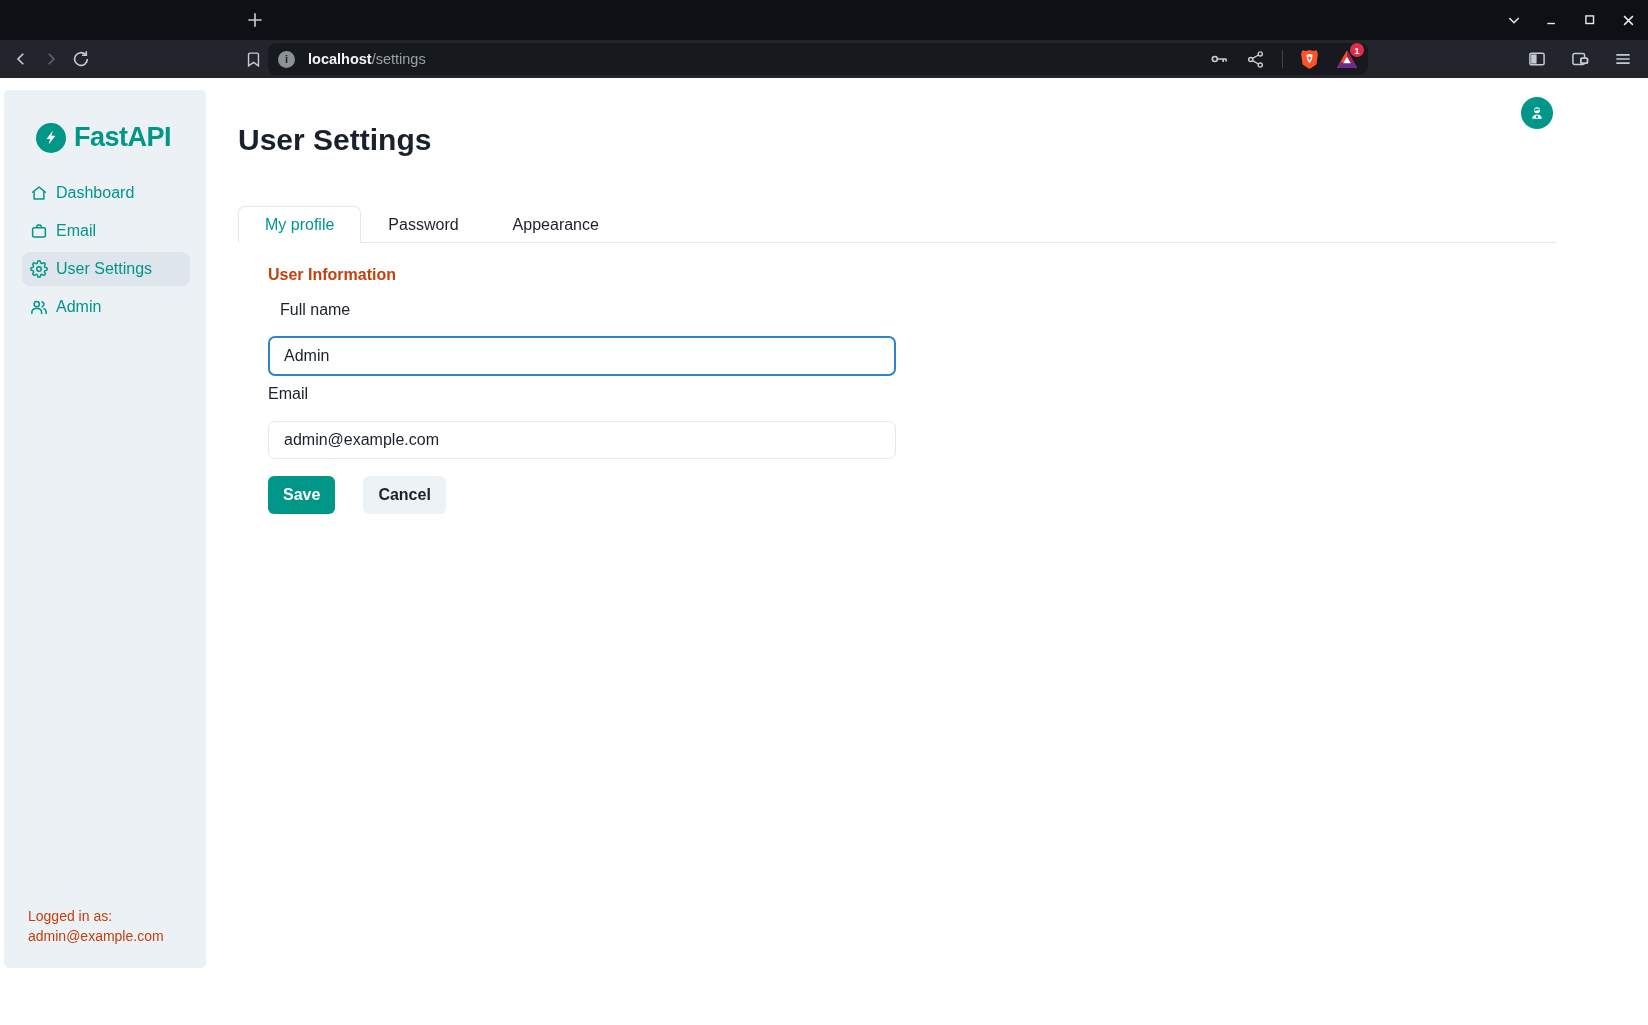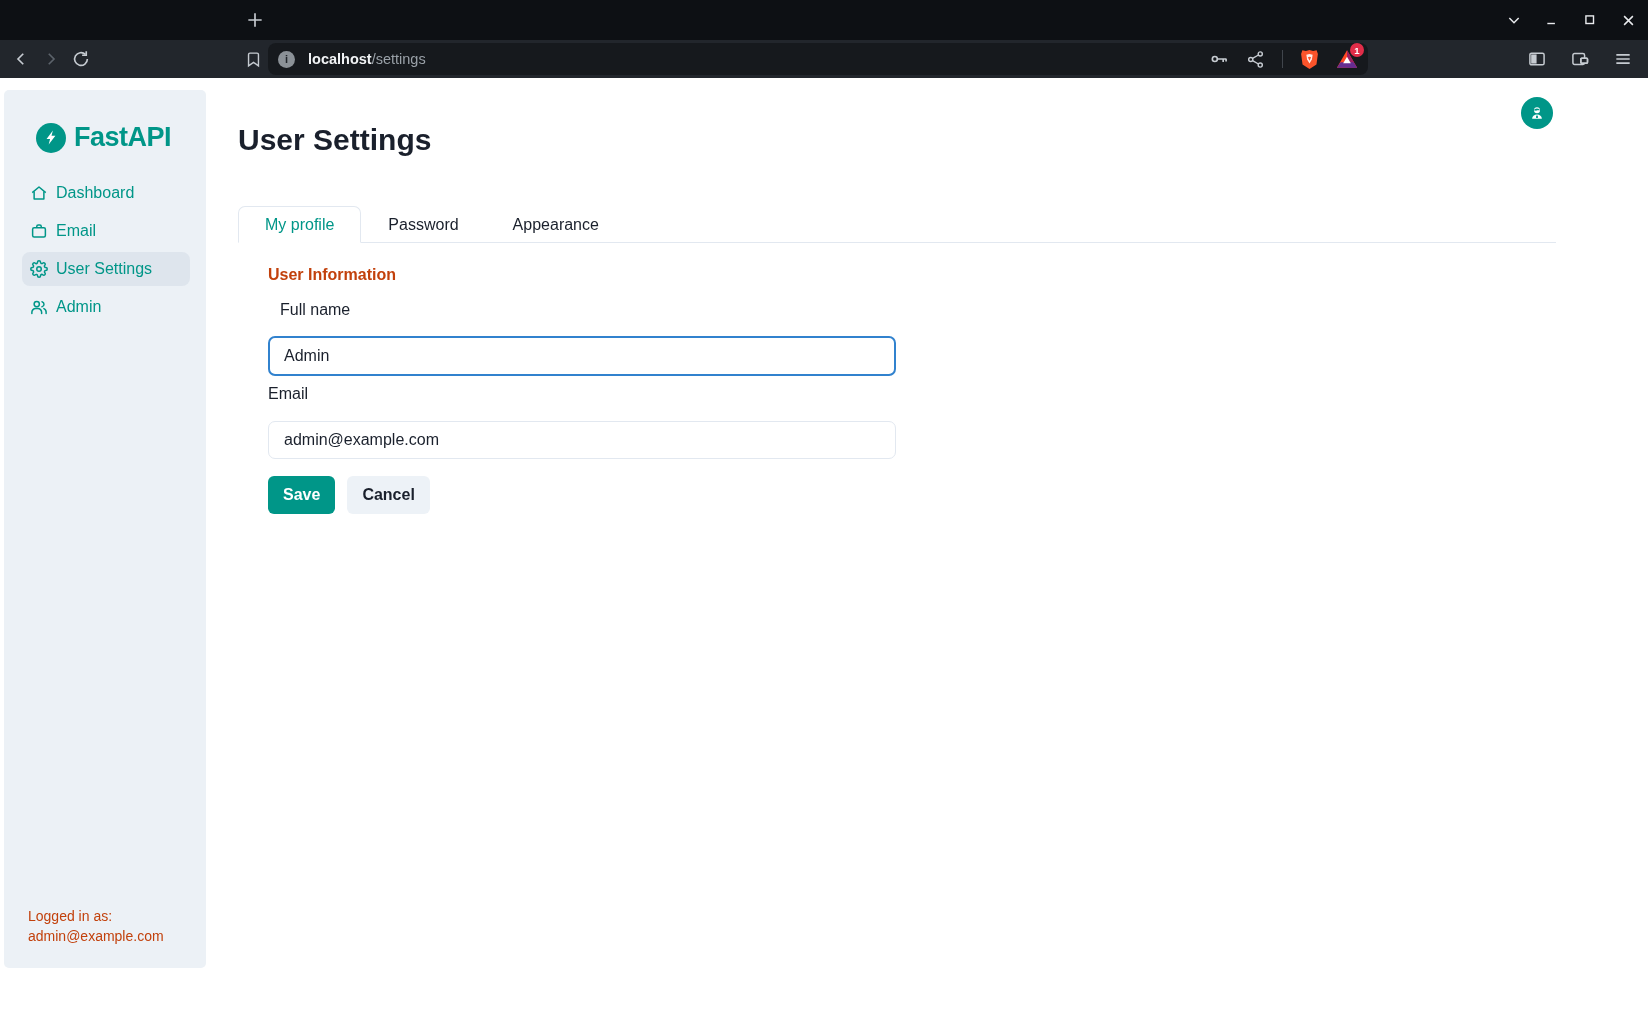--- a/index.html
+++ b/index.html
@@ -69,21 +69,21 @@
 
   .section-title{position:absolute;left:268px;top:188px;font-size:16px;font-weight:700;color:#c2410c;}
   .f-label1{position:absolute;left:268px;top:223px;font-size:16px;color:#1a202c;margin-left:12px;}
   .f-input1{position:absolute;left:268px;top:258px;width:628px;height:40px;box-sizing:border-box;
             border:2px solid #3182ce;border-radius:7px;padding:0 14px;font-size:16px;color:#1a202c;
             font-family:"Liberation Sans",sans-serif;background:#fff;outline:none;}
   .f-label2{position:absolute;left:268px;top:307px;font-size:16px;color:#1a202c;}
   .f-input2{position:absolute;left:268px;top:343px;width:628px;height:38px;box-sizing:border-box;
             border:1px solid #e2e8f0;border-radius:7px;padding:0 15px;font-size:16px;color:#1a202c;
             font-family:"Liberation Sans",sans-serif;background:#fff;outline:none;}
-  .btn-row{position:absolute;left:268px;top:398px;display:flex;gap:12px;}
+  .btn-row{position:absolute;left:268px;top:398px;display:flex;gap:28px;}
   .btn{height:38px;border:none;border-radius:6px;font-size:16px;font-weight:700;
        padding:0 15px;cursor:pointer;font-family:"Liberation Sans",sans-serif;}
   .btn.save{background:#009688;color:#fff;}
   .btn.cancel{background:#edf2f7;color:#1a202c;}
 
   svg{display:block;}
 </style>
 </head>
 <body>
 

